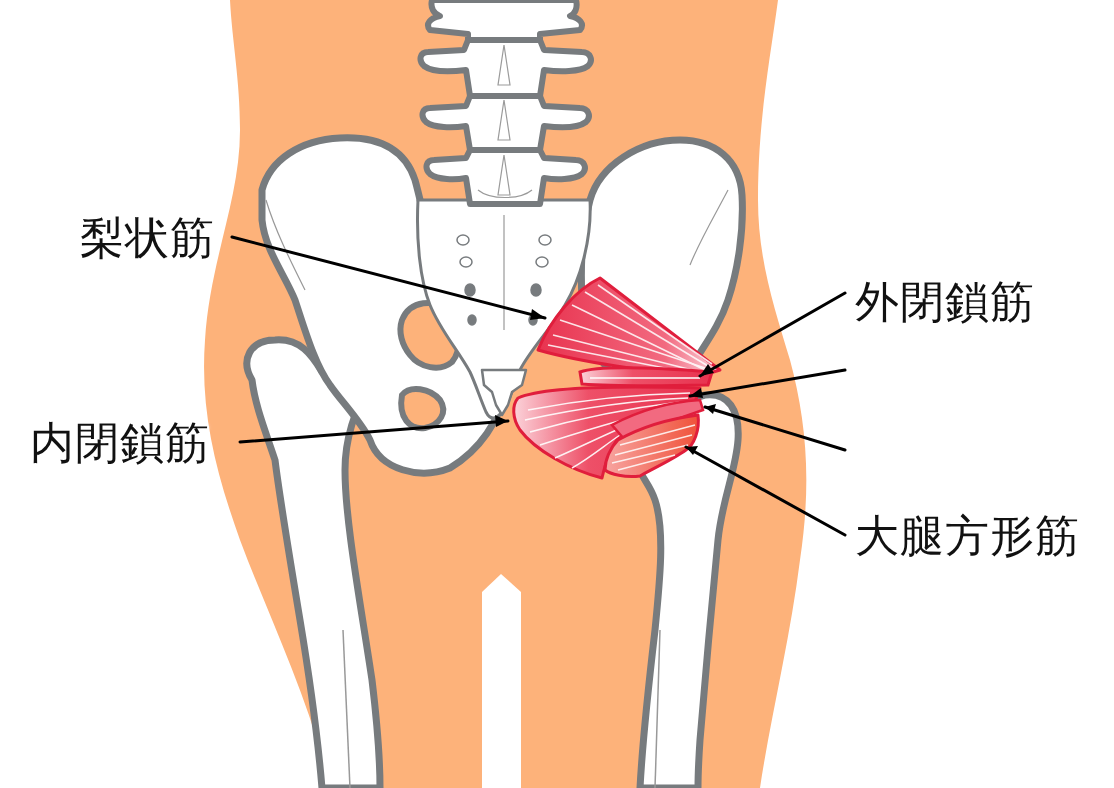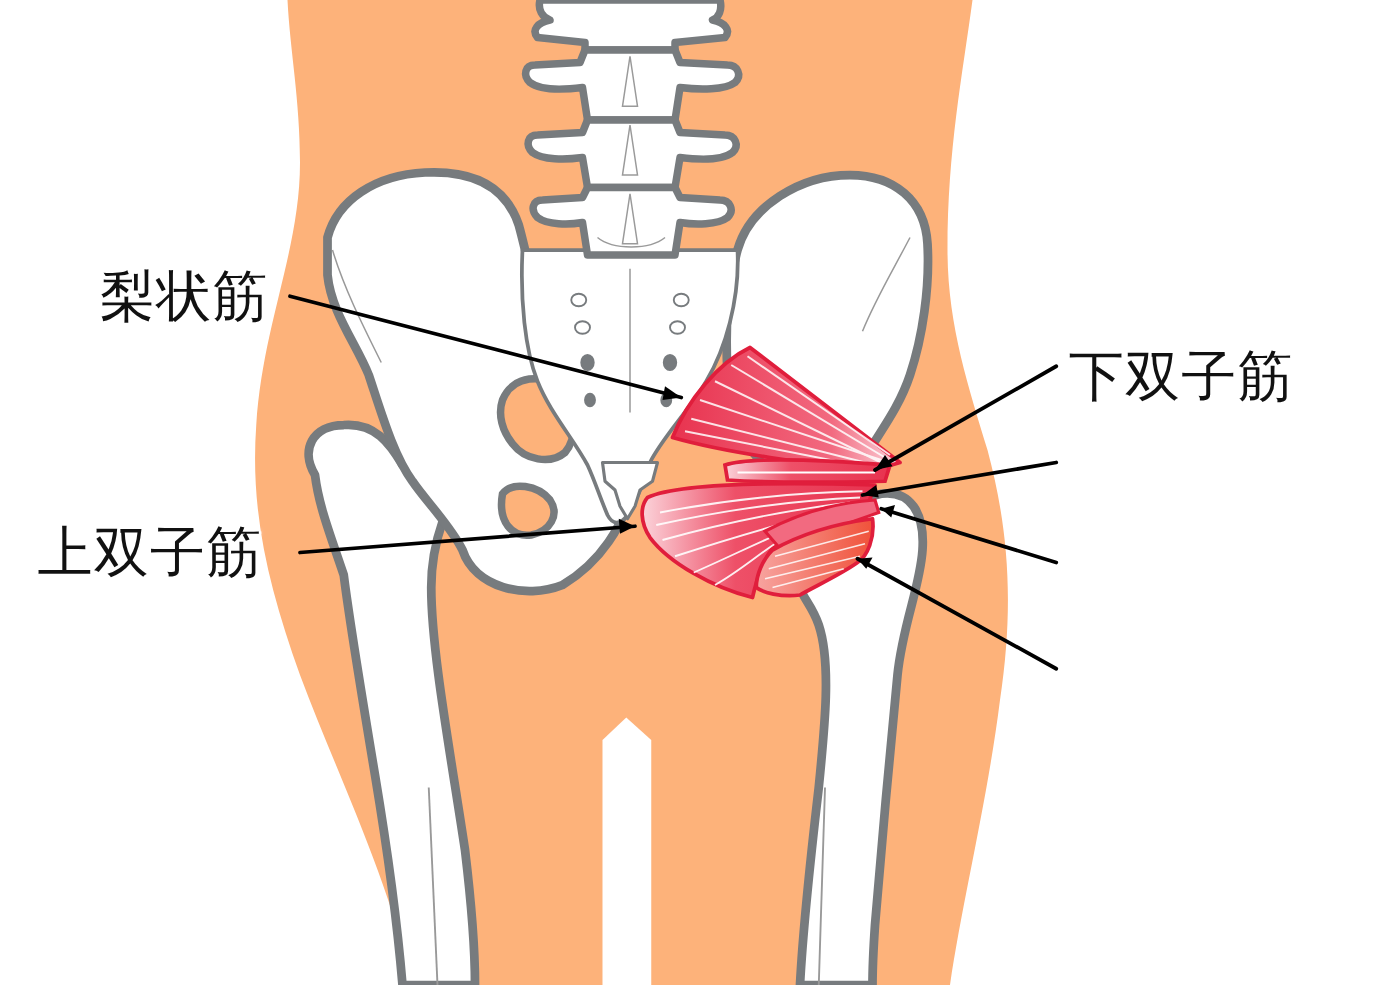--- a/index.html
+++ b/index.html
@@ -165,15 +165,16 @@
       <polygon points="508,421 495,415 496,427"></polygon>
       <polygon points="700,376 708,364 714,373"></polygon>
       <polygon points="690,396 701,388 703,398"></polygon>
       <polygon points="705,407 716,404 713,414"></polygon>
       <polygon points="686,447 698,446 693,455"></polygon>
     </g>
   </svg>
 
   
   <div class="label" style="left:80px; top:216px;">梨状筋</div>
-  <div class="label" style="left:30px; top:421px;">上双子筋</div>
-  <div class="label" style="left:855px; top:280px;">下双子筋</div>
+  <div class="label" style="left:30px; top:421px;">内閉鎖筋</div>
+  <div class="label" style="left:855px; top:280px;">外閉鎖筋</div>
+  <div class="label" style="left:855px; top:514px;">大腿方形筋</div>
 </div>
 
 </body></html>

